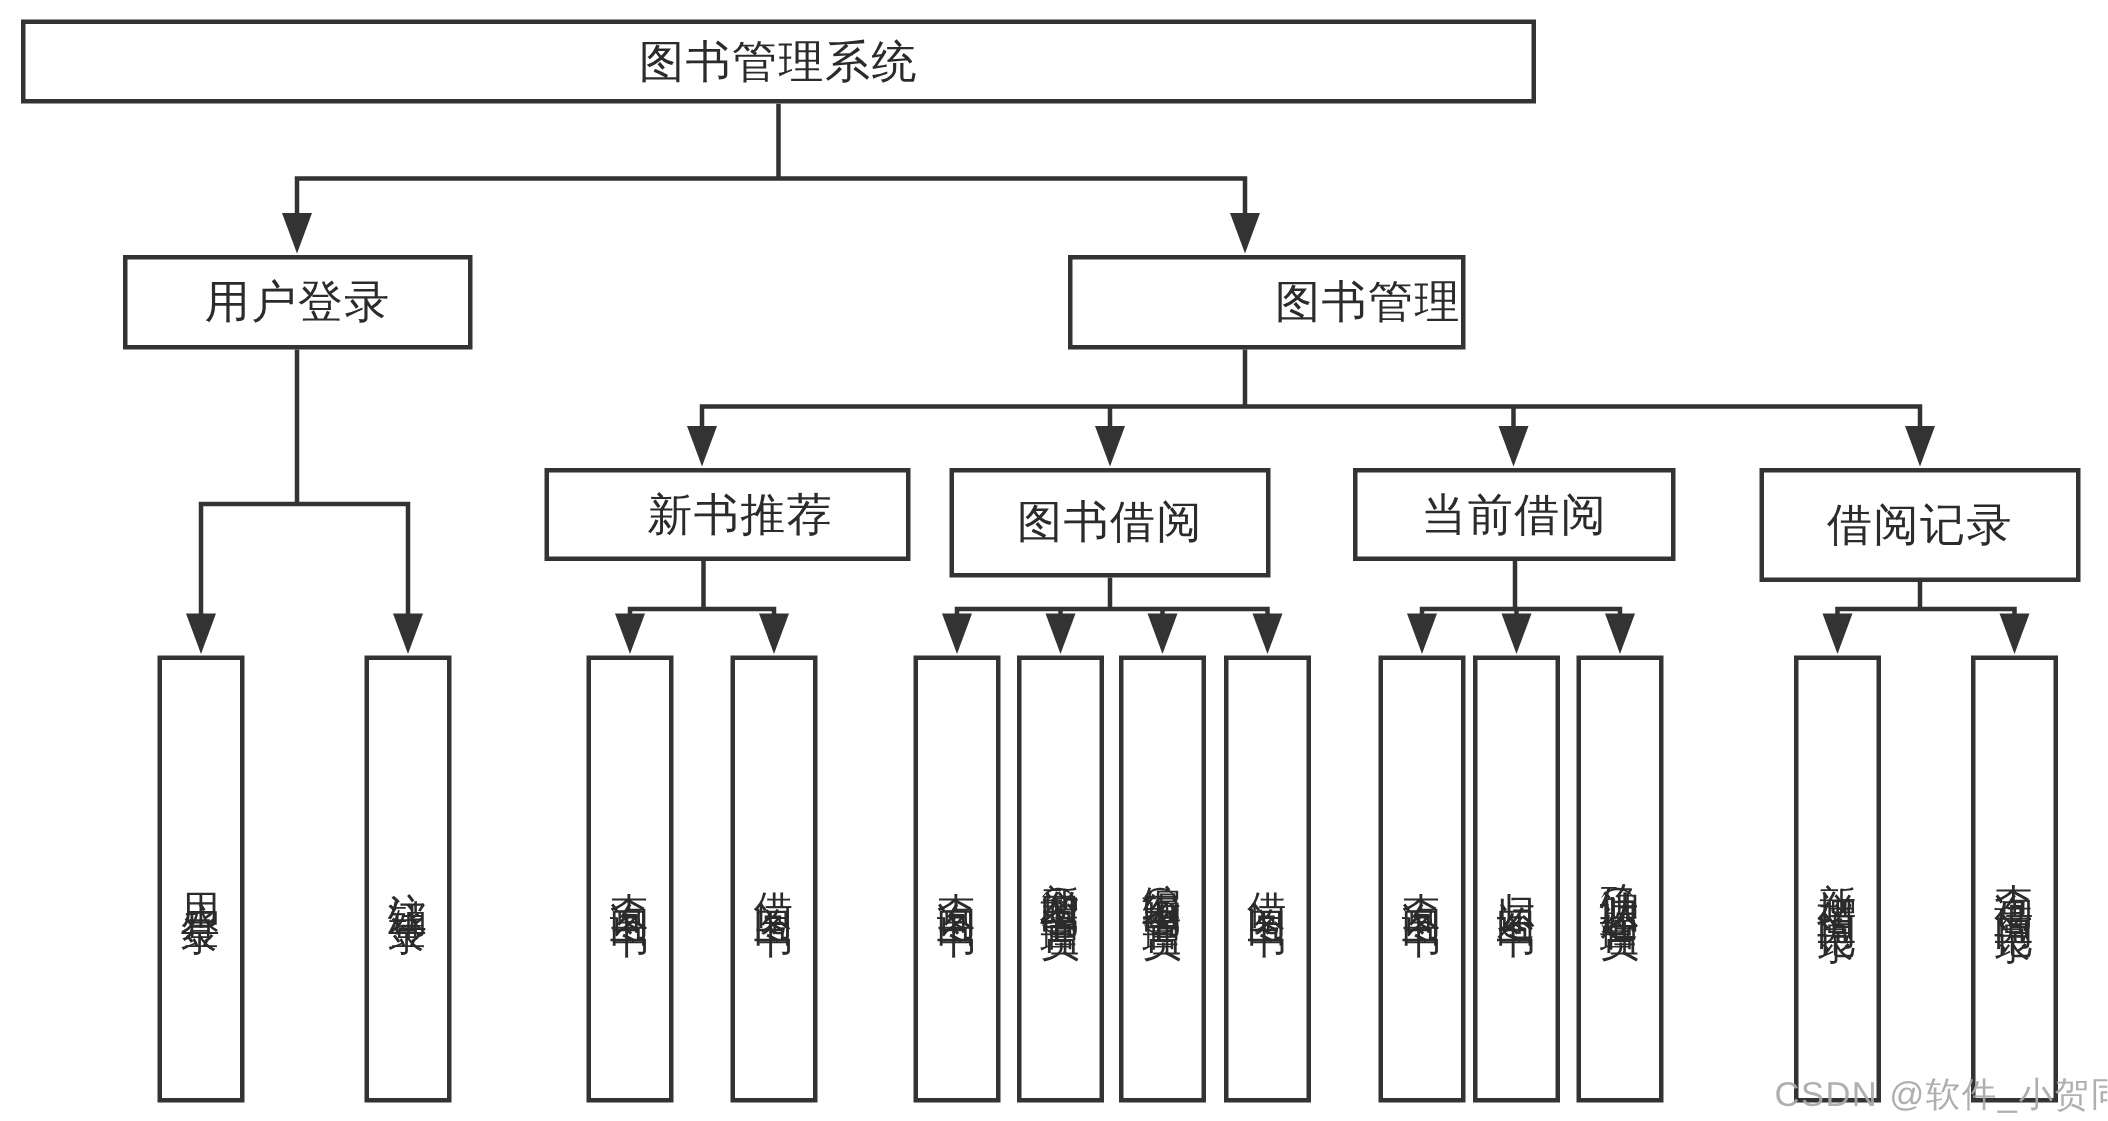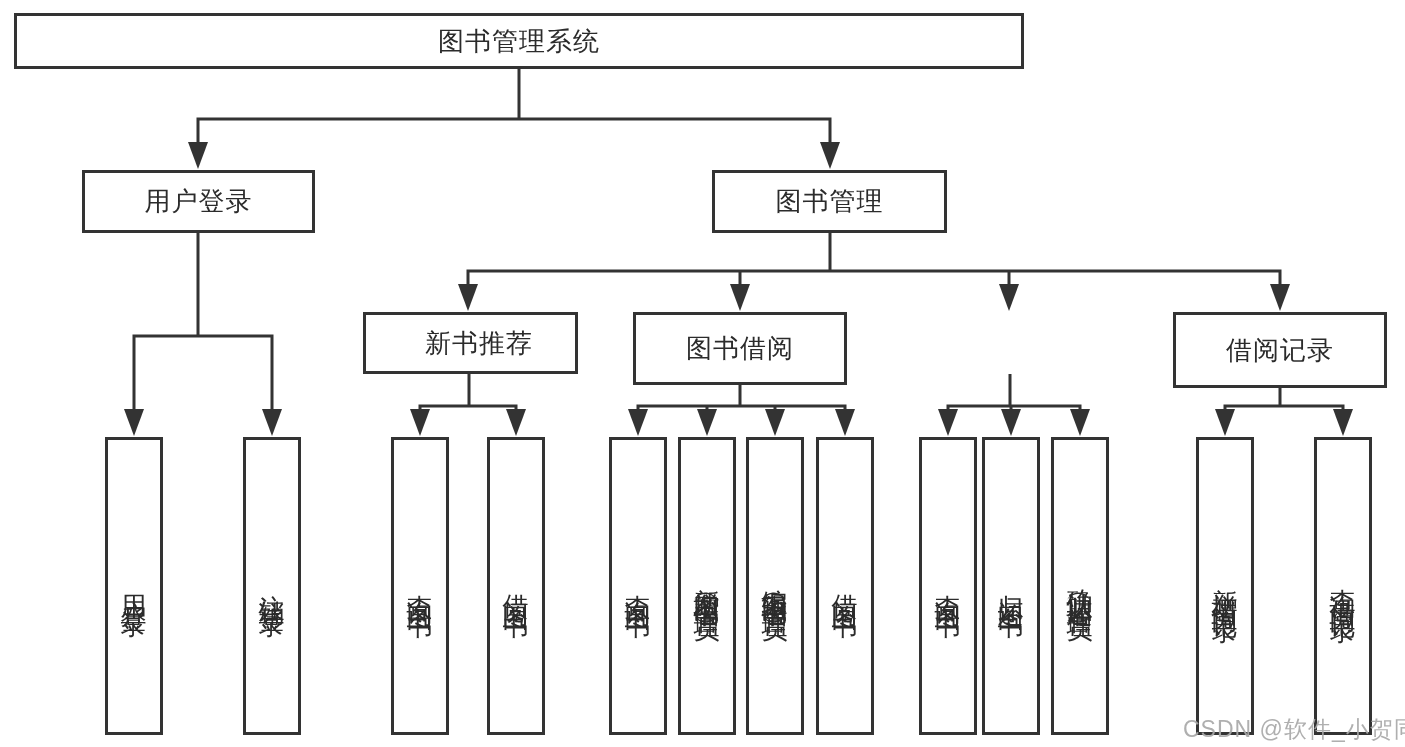--- a/index.html
+++ b/index.html
@@ -11,21 +11,21 @@
     font-family:"Liberation Sans","DejaVu Sans",sans-serif;
   }
   svg.connectors{position:absolute;left:0;top:0;z-index:1;}
   .box{
     position:absolute;
     box-sizing:border-box;
     border:3px solid #333333;
     background:#ffffff;
     display:flex;align-items:center;justify-content:center;
     color:#2b2b2b;
-    font-size:26px;
+    font-size:30px;
     letter-spacing:1px;
     z-index:2;
     white-space:nowrap;
   }
   .leaf{
     position:absolute;
     box-sizing:border-box;
     border:3px solid #333333;
     background:#ffffff;
     display:flex;align-items:center;justify-content:center;
@@ -97,29 +97,32 @@
     </g>
   </svg>
 
   <div class="box" style="left:14px;top:13px;width:1010px;height:56px;">
     <span>图书管理系统</span>
   </div>
 
   <div class="box" style="left:82px;top:170px;width:233px;height:63px;">
     <span>用户登录</span>
   </div>
-  <div class="box" style="left:712px;top:170px;width:235px;height:63px;">
+  <div class="box" style="left:712px;top:170px;width:265px;height:63px;justify-content:flex-end;">
     <span>图书管理</span>
   </div>
 
-  <div class="box" style="left:363px;top:312px;width:215px;height:62px;padding-left:17px;">
+  <div class="box" style="left:363px;top:312px;width:244px;height:62px;padding-left:17px;">
     <span>新书推荐</span>
   </div>
   <div class="box" style="left:633px;top:312px;width:214px;height:73px;">
     <span>图书借阅</span>
+  </div>
+  <div class="box" style="left:902px;top:312px;width:215px;height:62px;">
+    <span>当前借阅</span>
   </div>
   <div class="box" style="left:1173px;top:312px;width:214px;height:76px;">
     <span>借阅记录</span>
   </div>
 
   <div class="leaf" style="left:105px;">
     <span class="vtext">用户登录</span>
   </div>
   <div class="leaf" style="left:243px;">
     <span class="vtext">注销登录</span>

